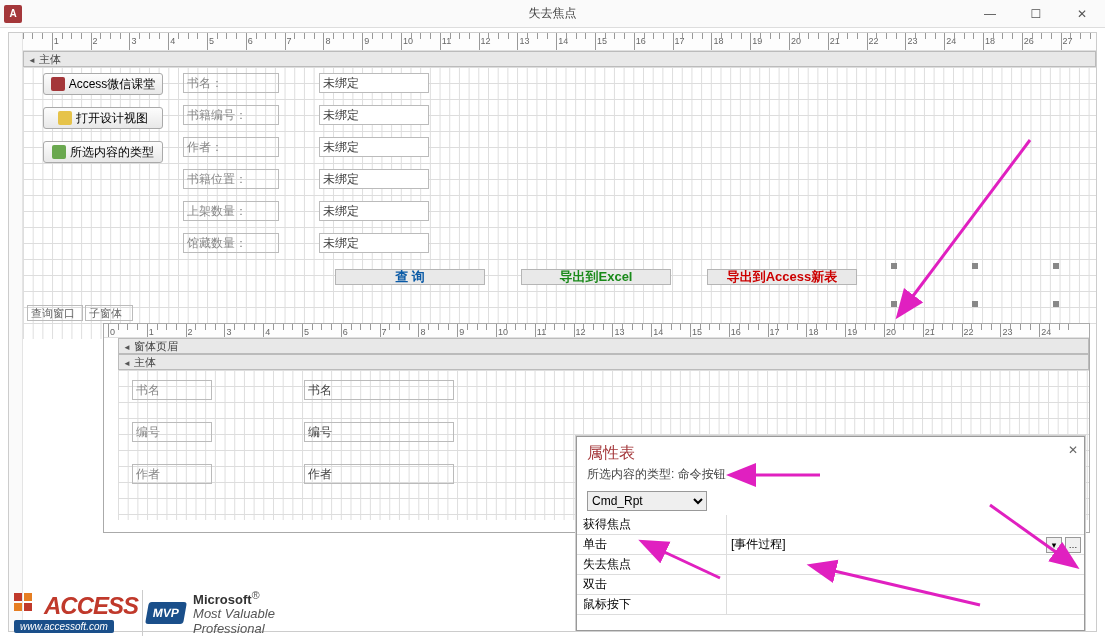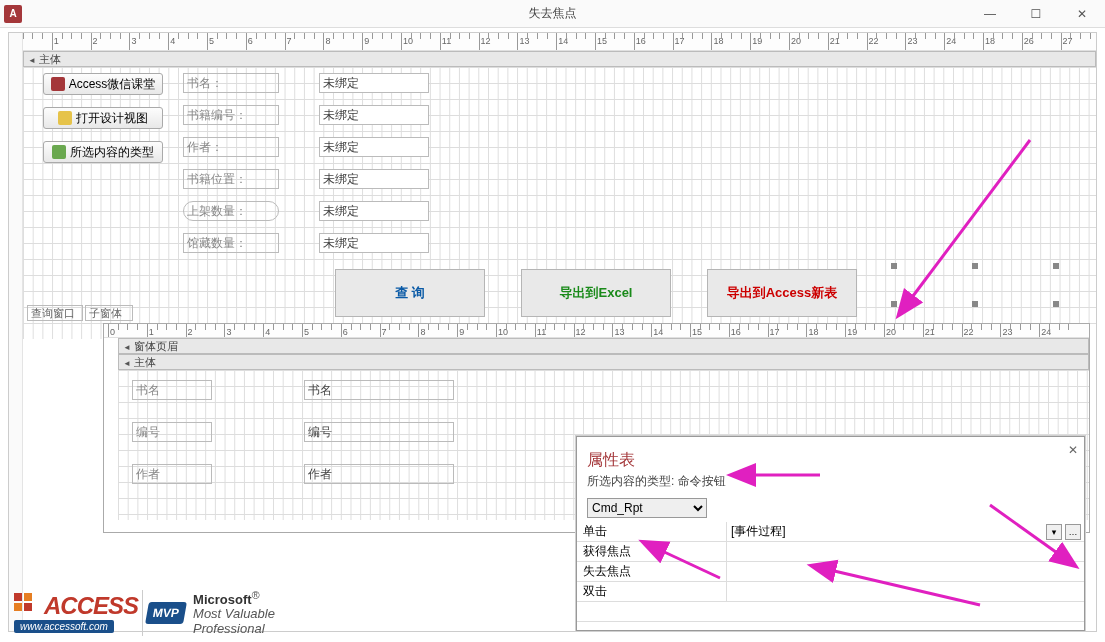--- a/index.html
+++ b/index.html
@@ -28,39 +28,39 @@
 
 
 .side-btn { position:absolute; width:120px; height:22px; background:linear-gradient(#fdfdfd,#e8e8e8); border:1px solid #aaa; border-radius:3px; font-size:12px; display:flex; align-items:center; justify-content:center; padding:0 4px; }
 .side-btn .ic { width:14px; height:14px; margin-right:4px; border-radius:2px; }
 
 
 .fld-label { position:absolute; width:96px; height:20px; border:1px solid #bbb; font-size:12px; color:#888; display:flex; align-items:center; padding-left:3px; }
 .fld-text { position:absolute; width:110px; height:20px; border:1px solid #bbb; font-size:12px; color:#444; display:flex; align-items:center; padding-left:3px; background:#fff; }
 
 
-.act-btn { position:absolute; width:150px; height:48px; background:#e9e9e9; border:1px solid #b5b5b5; display:flex; align-items:center; justify-content:center; font-size:13px; font-weight:bold; }
+.act-btn { position:absolute; width:150px; height:16px; background:#e9e9e9; border:1px solid #b5b5b5; display:flex; align-items:center; justify-content:center; font-size:13px; font-weight:bold; }
 .act-btn.blue { color:#0a5aa6; }
 .act-btn.green { color:#1a8a1a; }
 .act-btn.red { color:#c00; }
 .act-btn.sel { border:2px solid #f5a623; background:#fdf2e0; }
 .handle { position:absolute; width:6px; height:6px; background:#888; }
 
 
 .sub-label { position:absolute; height:16px; border:1px solid #bbb; font-size:11px; color:#666; padding:0 3px; display:flex; align-items:center; }
 
 
 .subform { position:absolute; border:1px solid #aaa; background:#fff; }
 .subform .ruler-h { height:14px; }
 .sf-label { position:absolute; width:80px; height:20px; border:1px solid #bbb; font-size:12px; color:#888; display:flex; align-items:center; padding-left:3px; }
 .sf-text { position:absolute; width:150px; height:20px; border:1px solid #bbb; font-size:12px; color:#444; display:flex; align-items:center; padding-left:3px; }
 
 
 .prop-sheet { position:absolute; left:576px; top:436px; width:509px; height:195px; background:#fff; border:1px solid #999; box-shadow:0 0 0 1px #d0d0d0; }
-.prop-title { padding:13px 10px 2px; font-size:16px; color:#a4373a; font-weight:normal;}
+.prop-title { padding:6px 10px 2px; font-size:16px; color:#a4373a; font-weight:normal;}
 .prop-sub { padding:0 10px 6px; font-size:12px; color:#444;}
 .prop-close { position:absolute; right:6px; top:6px; font-size:12px; color:#666; cursor:pointer;}
 .prop-select { margin:2px 10px 4px; width:120px; height:20px; font-size:12px; border:1px solid #999;}
 .prop-tabs { display:flex; padding-left:8px; border-bottom:1px solid #bbb; font-size:12px; }
 .prop-tab { padding:3px 8px; border:1px solid transparent; border-bottom:none; color:#444; cursor:pointer; position:relative; top:1px; }
 .prop-tab.active { border-color:#bbb; background:#fff; }
 .prop-grid { font-size:12px; }
 .prop-row { display:flex; border-bottom:1px solid #ddd; height:20px; }
 .prop-row .n { width:150px; padding-left:6px; border-right:1px solid #ddd; display:flex; align-items:center;}
 .prop-row .v { flex:1; padding-left:4px; display:flex; align-items:center; position:relative;}
@@ -279,21 +279,21 @@
       </div>
     <div class="fld-text" style="left:296px; top:70px;">
         <span>未绑定</span>
       </div>
     <div class="fld-label" style="left:160px; top:102px;text-align:right;">
         <span>书籍位置：</span>
       </div>
     <div class="fld-text" style="left:296px; top:102px;">
         <span>未绑定</span>
       </div>
-    <div class="fld-label" style="left:160px; top:134px;border-radius:10px;">
+    <div class="fld-label" style="left:160px; top:134px;">
         <span>上架数量：</span>
       </div>
     <div class="fld-text" style="left:296px; top:134px;">
         <span>未绑定</span>
       </div>
     <div class="fld-label" style="left:160px; top:166px;">
         <span>馆藏数量：</span>
       </div>
     <div class="fld-text" style="left:296px; top:166px;">
         <span>未绑定</span>
@@ -487,40 +487,41 @@
   <div class="prop-close">✕</div>
   <div class="prop-title">属性表</div>
   <div class="prop-sub">
     <span>所选内容的类型: </span><span>命令按钮</span>
   </div>
   <select class="prop-select">
     <option>Cmd_Rpt</option>
   </select>
   <div class="prop-grid">
     <div class="prop-row">
+        <div class="n">获得焦点</div>
+        <div class="v"></div>
+      </div>
+    <div class="prop-row">
       <div class="n">单击</div>
       <div class="v">
           <span>[事件过程]</span>
         <div class="dd">▾</div>
         <div class="el">…</div>
       </div>
     </div>
     <div class="prop-row">
-        <div class="n">获得焦点</div>
-        <div class="v"></div>
-      </div>
-    <div class="prop-row">
         <div class="n">失去焦点</div>
         <div class="v"></div>
       </div>
     <div class="prop-row">
         <div class="n">双击</div>
         <div class="v"></div>
       </div>
     <div class="prop-row">
+        <div class="n">鼠标按下</div>
         <div class="v"></div>
       </div>
   </div>
 </div>
 
 <svg class="arrow-svg" style="left:0; top:0;" width="1105" height="642">
   <defs>
       <marker id="ah" markerWidth="12" markerHeight="12" refX="2" refY="4" orient="auto">
         <path d="M0,0 L0,8 L10,4 z" fill="#e020c0"></path>
       </marker>

